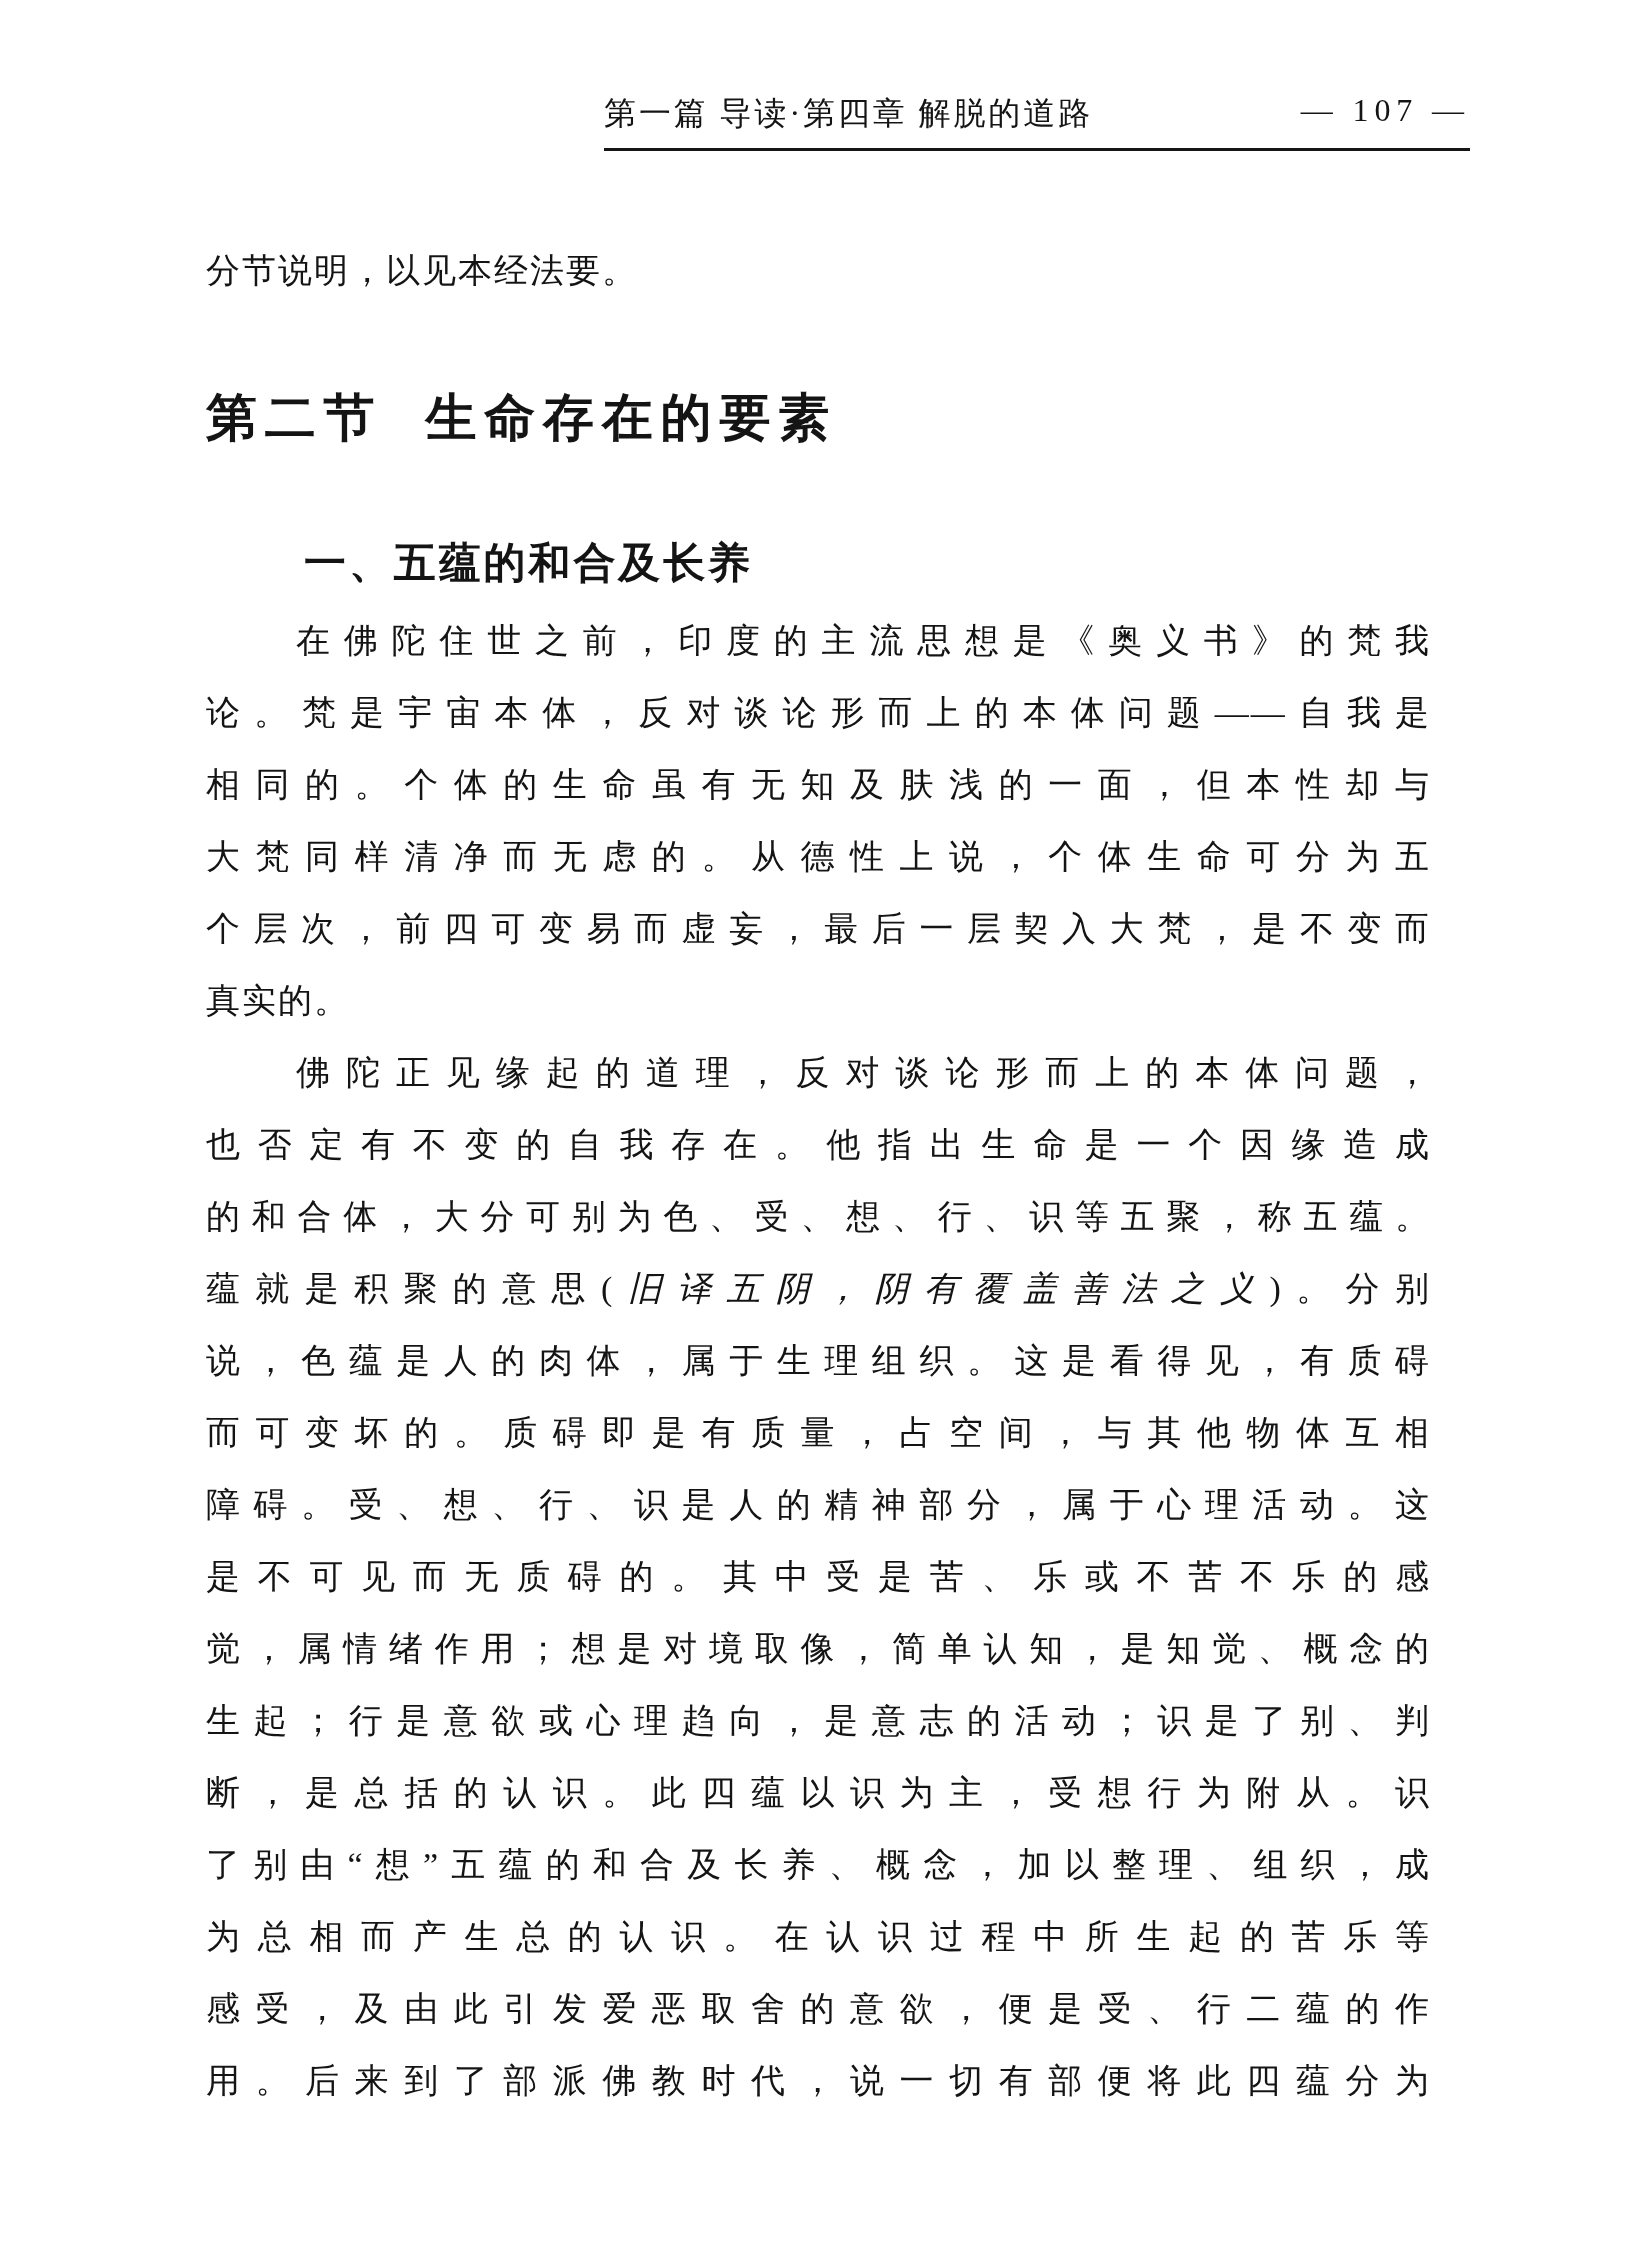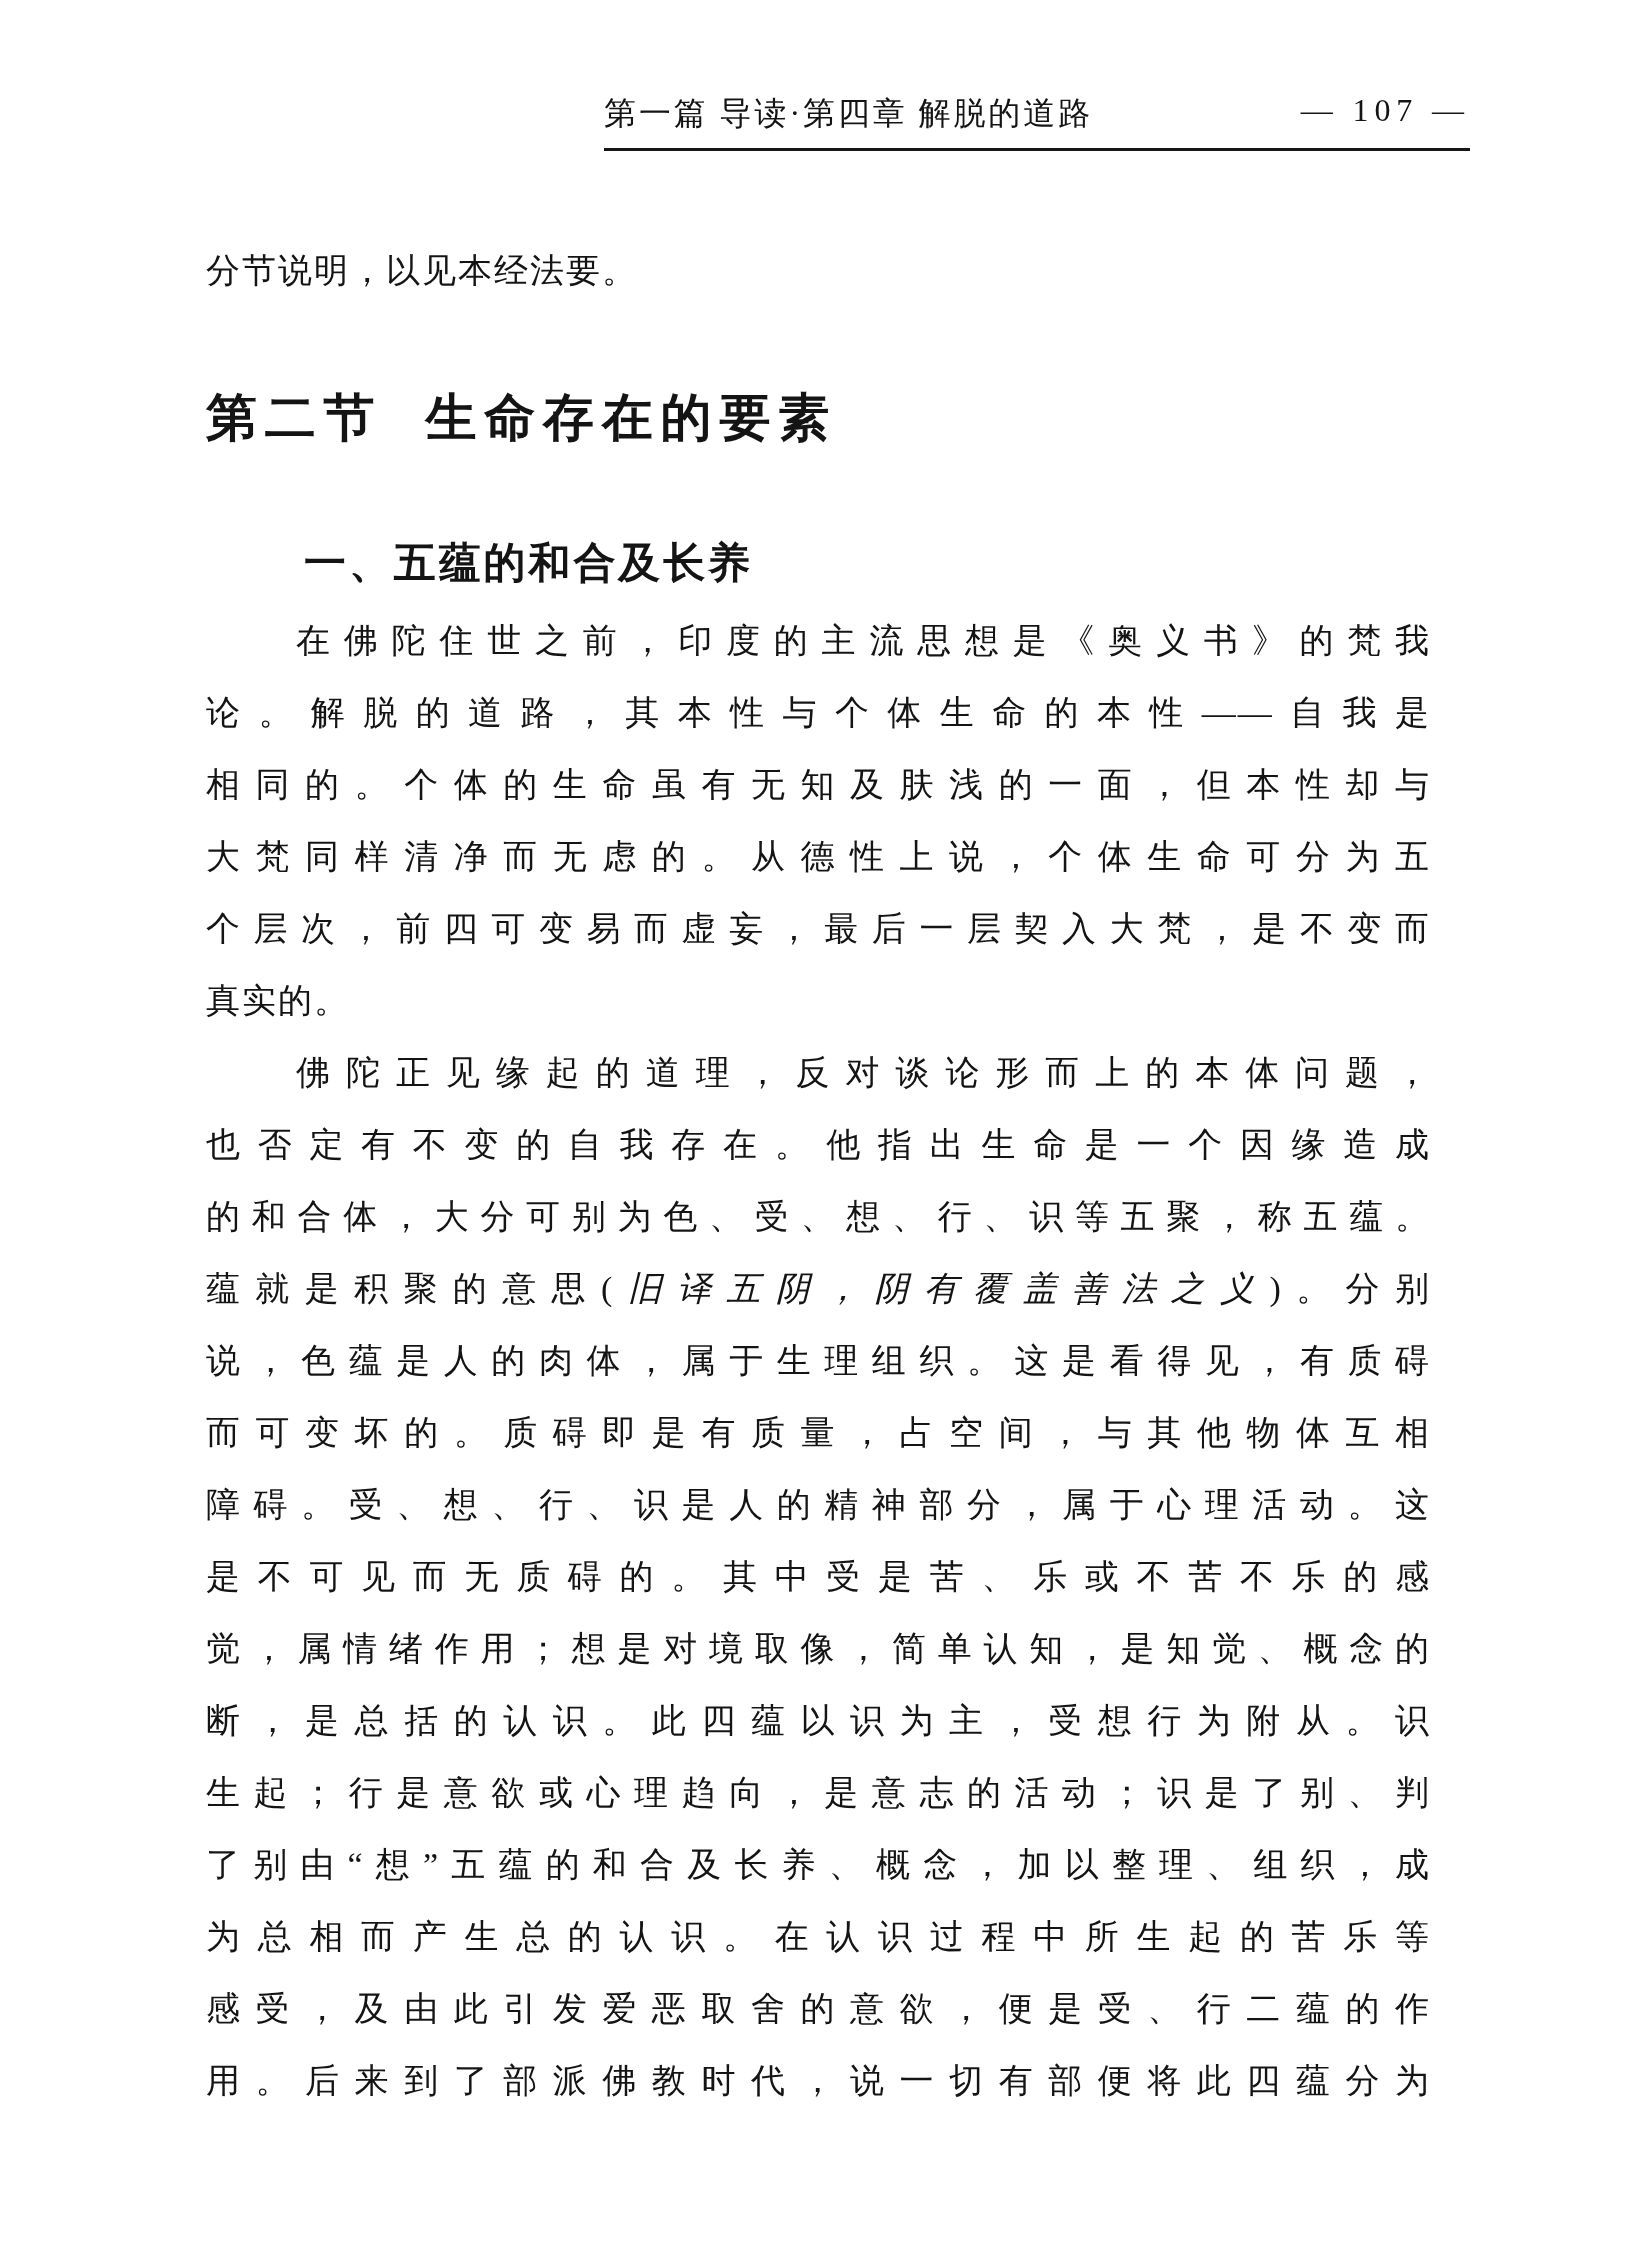--- a/index.html
+++ b/index.html
@@ -98,39 +98,39 @@
     <div class="line end">分节说明，以见本经法要。</div>
 
     <h1 class="section-title">
       <span class="sec-no">第二节</span><span>生命存在的要素</span>
     </h1>
 
     <h2 class="subsection-title">一、五蕴的和合及长养</h2>
 
     <div class="paragraph first">
       <div class="line indent">在佛陀住世之前，印度的主流思想是《奥义书》的梵我</div>
-      <div class="line">论。解脱的道路，其本性与个体生命的本性——自我是</div>
+      <div class="line">论。梵是宇宙本体，反对谈论形而上的本体问题——自我是</div>
       <div class="line">相同的。个体的生命虽有无知及肤浅的一面，但本性却与</div>
       <div class="line">大梵同样清净而无虑的。从德性上说，个体生命可分为五</div>
       <div class="line">个层次，前四可变易而虚妄，最后一层契入大梵，是不变而</div>
       <div class="line end">真实的。</div>
     </div>
 
     <div class="paragraph">
       <div class="line indent">佛陀正见缘起的道理，反对谈论形而上的本体问题，</div>
       <div class="line">也否定有不变的自我存在。他指出生命是一个因缘造成</div>
       <div class="line">的和合体，大分可别为色、受、想、行、识等五聚，称五蕴。</div>
       <div class="line"><span>蕴就是积聚的意思(</span><span class="kai">旧译五阴，阴有覆盖善法之义</span><span>)。分别</span></div>
       <div class="line">说，色蕴是人的肉体，属于生理组织。这是看得见，有质碍</div>
       <div class="line">而可变坏的。质碍即是有质量，占空间，与其他物体互相</div>
       <div class="line">障碍。受、想、行、识是人的精神部分，属于心理活动。这</div>
       <div class="line">是不可见而无质碍的。其中受是苦、乐或不苦不乐的感</div>
       <div class="line">觉，属情绪作用；想是对境取像，简单认知，是知觉、概念的</div>
+      <div class="line">生起；行是意欲或心理趋向，是意志的活动；识是了别、判</div>
       <div class="line">断，是总括的认识。此四蕴以识为主，受想行为附从。识</div>
-      <div class="line">生起；行是意欲或心理趋向，是意志的活动；识是了别、判</div>
       <div class="line">了别由“想”五蕴的和合及长养、概念，加以整理、组织，成</div>
       <div class="line">为总相而产生总的认识。在认识过程中所生起的苦乐等</div>
       <div class="line">感受，及由此引发爱恶取舍的意欲，便是受、行二蕴的作</div>
       <div class="line">用。后来到了部派佛教时代，说一切有部便将此四蕴分为</div>
     </div>
 
   </div>
 </div>
 
 

